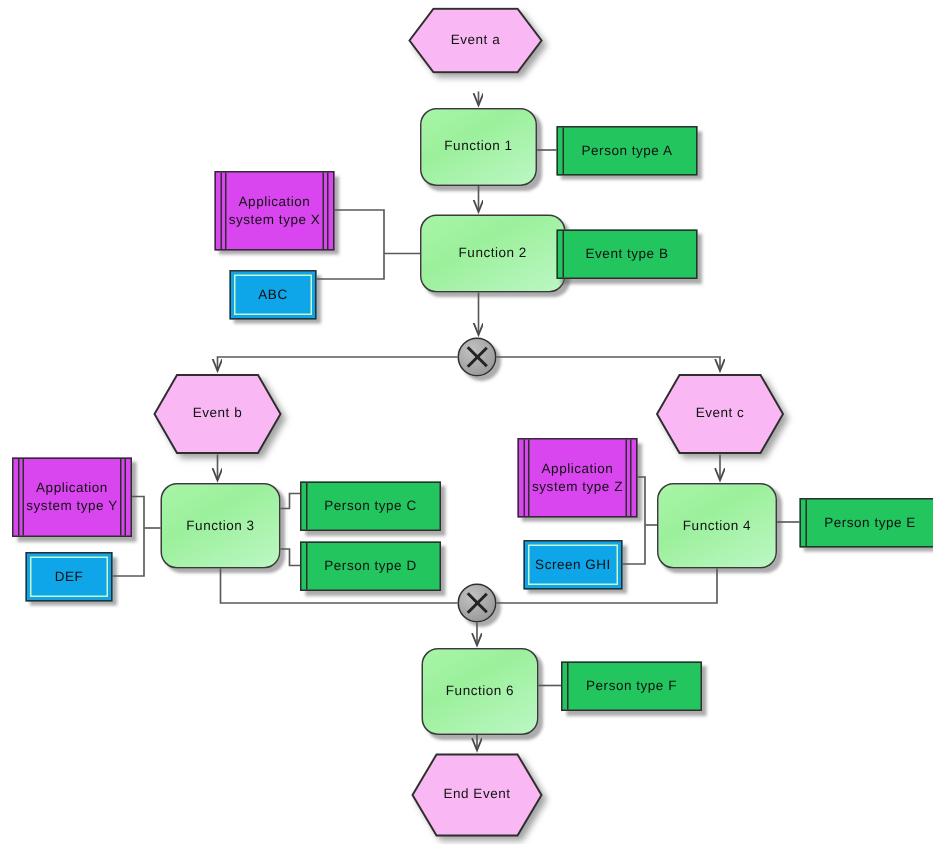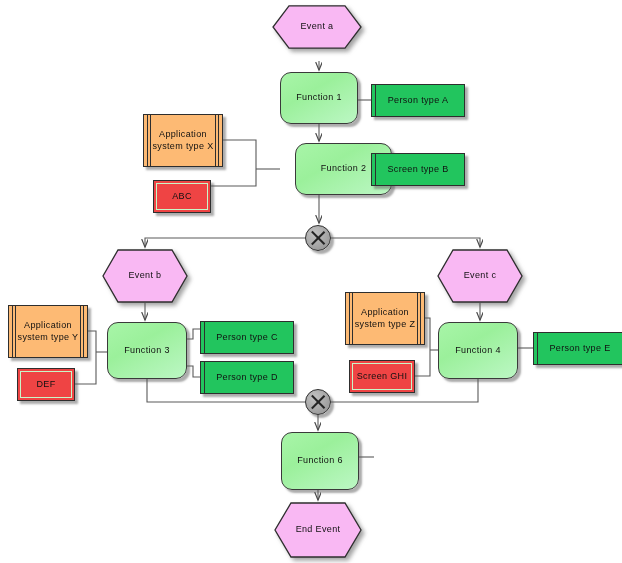--- a/index.html
+++ b/index.html
@@ -76,39 +76,39 @@
     left: 3px;
     top: 0;
     bottom: 0;
     width: 1.3px;
     background: #2e2e2e;
   }
 
   
   .appsys {
     border: 1.3px solid #2e2e2e;
-    background: #fdba74;
+    background: #d946ef;
     box-shadow: 3px 3px 2px rgba(90,90,90,0.5);
   }
   .appsys .vbar {
     position: absolute;
     top: 0;
     bottom: 0;
     width: 1.3px;
     background: #2e2e2e;
   }
   .appsys .vb-l1 { left: 3px; }
   .appsys .vb-l2 { left: 6px; }
   .appsys .vb-r1 { right: 3px; }
   .appsys .vb-r2 { right: 6px; }
 
   
   .greenbox {
     border: 1.3px solid #2e2e2e;
-    background: #ef4444;
+    background: #0ea5e9;
     box-shadow: 3px 3px 2px rgba(90,90,90,0.5);
   }
   .greenbox .inner {
     position: absolute;
     left: 2px; right: 2px; top: 2px; bottom: 2px;
     border: 1px solid #c8f7c8;
     pointer-events: none;
   }
 
   
@@ -209,52 +209,56 @@
   <div class="node event" style="left:274px;top:502px;width:88px;height:56px;">
     <svg class="hexfill" viewBox="0 0 88 56" preserveAspectRatio="none">
       <polygon points="17,1 71,1 87,28 71,55 17,55 1,28" fill="#f9b8f3" stroke="#2e2e2e" stroke-width="1.3" vector-effect="non-scaling-stroke"></polygon>
     </svg>
     <span class="lbl">End Event</span>
   </div>
 
   <div class="node function" style="left:280px;top:72px;width:78px;height:52px;">
     <span class="lbl">Function 1</span>
   </div>
-  <div class="node function" style="left:280px;top:143px;width:97px;height:52px;margin-left:15px;">
+  <div class="node function" style="left:280px;top:143px;width:97px;height:52px;">
     <span class="lbl">Function 2</span>
   </div>
   <div class="node function" style="left:107px;top:322px;width:80px;height:57px;">
     <span class="lbl">Function 3</span>
   </div>
   <div class="node function" style="left:438px;top:322px;width:80px;height:57px;">
     <span class="lbl">Function 4</span>
   </div>
   <div class="node function" style="left:281px;top:432px;width:78px;height:58px;">
     <span class="lbl">Function 6</span>
   </div>
 
   <div class="node person" style="left:371px;top:84px;width:94px;height:33px;">
     <span class="bar"></span>
     <span class="lbl">Person type A</span>
   </div>
   <div class="node person" style="left:371px;top:153px;width:94px;height:33px;">
     <span class="bar"></span>
-    <span class="lbl">Screen type B</span>
+    <span class="lbl">Event type B</span>
   </div>
   <div class="node person" style="left:200px;top:321px;width:94px;height:33px;">
     <span class="bar"></span>
     <span class="lbl">Person type C</span>
   </div>
   <div class="node person" style="left:200px;top:361px;width:94px;height:33px;">
     <span class="bar"></span>
     <span class="lbl">Person type D</span>
   </div>
   <div class="node person" style="left:533px;top:332px;width:94px;height:33px;">
     <span class="bar"></span>
     <span class="lbl">Person type E</span>
+  </div>
+  <div class="node person" style="left:374px;top:441px;width:94px;height:33px;">
+    <span class="bar"></span>
+    <span class="lbl">Person type F</span>
   </div>
 
   <div class="node appsys" style="left:143px;top:114px;width:80px;height:53px;">
     <span class="vbar vb-l1"></span>
     <span class="vbar vb-l2"></span>
     <span class="vbar vb-r1"></span>
     <span class="vbar vb-r2"></span>
     <span class="lbl">Application
 system type X</span>
   </div>

